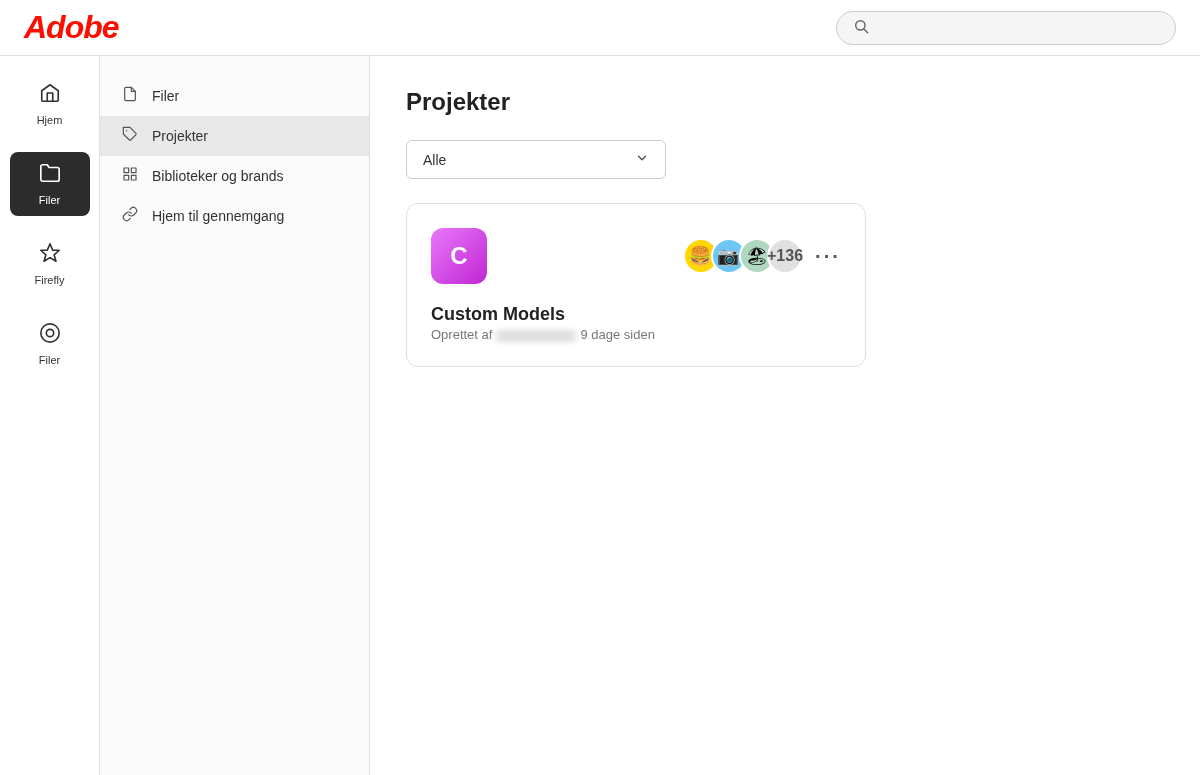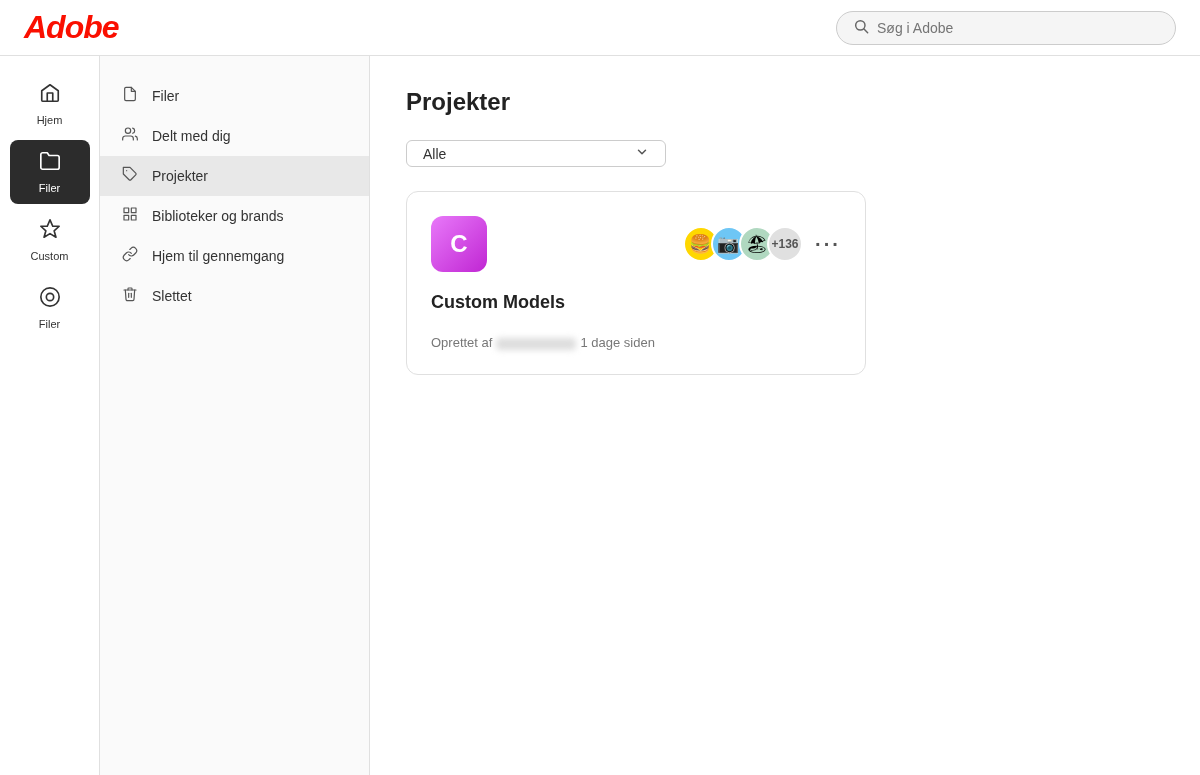--- a/index.html
+++ b/index.html
@@ -64,21 +64,21 @@
 
     
     .sidebar-narrow {
       width: 100px;
       background: #fff;
       border-right: 1px solid #e0e0e0;
       display: flex;
       flex-direction: column;
       align-items: center;
       padding-top: 16px;
-      gap: 4px;
+      gap: 16px;
     }
     .nav-item {
       display: flex;
       flex-direction: column;
       align-items: center;
       gap: 4px;
       padding: 10px 8px;
       border-radius: 8px;
       cursor: pointer;
       width: 80px;
@@ -143,21 +143,21 @@
     }
 
     
     .filter-row {
       margin-bottom: 24px;
     }
     .dropdown-select {
       display: flex;
       align-items: center;
       justify-content: space-between;
-      padding: 4px 16px;
+      padding: 10px 16px;
       border: 1px solid #ccc;
       border-radius: 6px;
       width: 260px;
       font-size: 14px;
       color: #333;
       cursor: pointer;
       background: #fff;
       user-select: none;
     }
     .dropdown-arrow { font-size: 14px; color: #555; }
@@ -203,21 +203,21 @@
       overflow: hidden;
       display: flex;
       align-items: center;
       justify-content: center;
       font-size: 18px;
     }
     .avatar:first-child { margin-left: 0; }
     .avatar-count {
       background: #e0e0e0;
       color: #555;
-      font-size: 12px;
+      font-size: 16px;
       font-weight: 600;
       width: 36px;
       height: 36px;
       border-radius: 50%;
       border: 2px solid #fff;
       margin-left: -8px;
       display: flex;
       align-items: center;
       justify-content: center;
     }
@@ -230,21 +230,21 @@
       font-size: 20px;
       color: #555;
       cursor: pointer;
       letter-spacing: 2px;
       font-weight: 700;
     }
     .project-name {
       font-size: 18px;
       font-weight: 600;
       color: #222;
-      margin-bottom: 22px;
+      margin-bottom: 2px;
     }
     .project-meta {
       font-size: 13px;
       color: #777;
       display: flex;
       align-items: flex-end;
       gap: 4px;
     }
     .meta-blur {
       display: inline-block;
@@ -261,21 +261,20 @@
 
 <div class="top-bar">
   <div class="adobe-logo">Adobe</div>
   <div class="search-bar">
     <span class="search-icon-svg">
       <svg width="16" height="16" viewBox="0 0 24 24" fill="none" stroke="#666" stroke-width="2.2" stroke-linecap="round" stroke-linejoin="round">
         <circle cx="11" cy="11" r="7"></circle>
           <line x1="16.5" y1="16.5" x2="22" y2="22"></line>
       </svg>
     </span>
-    <input class="search-input" type="text" placeholder="Søg i Adobe" style="">
   </div>
 </div>
 
 <div class="main-layout">
 
   <div class="sidebar-narrow">
 
     <div class="nav-item">
       <span class="nav-icon">
         <svg width="22" height="22" viewBox="0 0 24 24" fill="none" stroke="currentColor" stroke-width="1.8" stroke-linecap="round" stroke-linejoin="round">
@@ -295,21 +294,21 @@
       </span>
       <span class="nav-label">Filer</span>
     </div>
 
     <div class="nav-item">
       <span class="nav-icon">
         <svg width="22" height="22" viewBox="0 0 24 24" fill="none" stroke="currentColor" stroke-width="1.8" stroke-linecap="round" stroke-linejoin="round">
           <polygon points="12 2 15 9 22 9 16.5 14 18.5 21 12 17 5.5 21 7.5 14 2 9 9 9"></polygon>
         </svg>
       </span>
-      <span class="nav-label">Custom</span>
+      <span class="nav-label">Firefly</span>
     </div>
 
 
     <div class="nav-item">
       <span class="nav-icon">
         <svg width="22" height="22" viewBox="0 0 24 24" fill="none" stroke="currentColor" stroke-width="1.8" stroke-linecap="round" stroke-linejoin="round">
           <circle cx="12" cy="12" r="10"></circle>
           <circle cx="12" cy="12" r="4"></circle>
         </svg>
       </span>
@@ -323,31 +322,20 @@
     <div class="sidebar-menu-item">
       <span class="menu-icon">
         <svg width="16" height="16" viewBox="0 0 24 24" fill="none" stroke="#555" stroke-width="1.8" stroke-linecap="round" stroke-linejoin="round">
           <path d="M14 2H6a2 2 0 00-2 2v16a2 2 0 002 2h12a2 2 0 002-2V8z"></path>
             <polyline points="14 2 14 8 20 8"></polyline>
         </svg>
       </span>
       <span>Filer</span>
     </div>
 
-    <div class="sidebar-menu-item">
-      <span class="menu-icon">
-        <svg width="16" height="16" viewBox="0 0 24 24" fill="none" stroke="#555" stroke-width="1.8" stroke-linecap="round" stroke-linejoin="round">
-          <path d="M17 21v-2a4 4 0 00-4-4H5a4 4 0 00-4 4v2"></path>
-          <circle cx="9" cy="7" r="4"></circle>
-          <path d="M23 21v-2a4 4 0 00-3-3.87"></path>
-          <path d="M16 3.13a4 4 0 010 7.75"></path>
-        </svg>
-      </span>
-      <span>Delt med dig</span>
-    </div>
 
     <div class="sidebar-menu-item active">
       <span class="menu-icon">
         <svg width="16" height="16" viewBox="0 0 24 24" fill="none" stroke="#555" stroke-width="1.8" stroke-linecap="round" stroke-linejoin="round">
           <path d="M20.59 13.41l-7.17 7.17a2 2 0 01-2.83 0L2 12V2h10l8.59 8.59a2 2 0 010 2.82z"></path>
           <line x1="7" y1="7" x2="7.01" y2="7"></line>
         </svg>
       </span>
       <span>Projekter</span>
     </div>
@@ -367,32 +355,20 @@
     <div class="sidebar-menu-item">
       <span class="menu-icon">
         <svg width="16" height="16" viewBox="0 0 24 24" fill="none" stroke="#555" stroke-width="1.8" stroke-linecap="round" stroke-linejoin="round">
           <path d="M10 13a5 5 0 007.54.54l3-3a5 5 0 00-7.07-7.07l-1.72 1.71"></path>
           <path d="M14 11a5 5 0 00-7.54-.54l-3 3a5 5 0 007.07 7.07l1.71-1.71"></path>
         </svg>
       </span>
       <span>Hjem til gennemgang</span>
     </div>
 
-    <div class="sidebar-menu-item">
-      <span class="menu-icon">
-        <svg width="16" height="16" viewBox="0 0 24 24" fill="none" stroke="#555" stroke-width="1.8" stroke-linecap="round" stroke-linejoin="round">
-          <polyline points="3 6 5 6 21 6"></polyline>
-            <path d="M19 6l-1 14a2 2 0 01-2 2H8a2 2 0 01-2-2L5 6"></path>
-          <path d="M10 11v6"></path>
-            <path d="M14 11v6"></path>
-          <path d="M9 6V4a1 1 0 011-1h4a1 1 0 011 1v2"></path>
-        </svg>
-      </span>
-      <span>Slettet</span>
-    </div>
 
   </div>
 
   <div class="main-content">
 
     <h1 class="page-title">Projekter</h1>
 
     <div class="filter-row">
       <div class="dropdown-select">
         <span>Alle</span>
@@ -415,18 +391,18 @@
             <div class="avatar-count">+136</div>
           </div>
           <span class="menu-dots">···</span>
         </div>
       </div>
 
       <div class="project-name">Custom Models</div>
       <div class="project-meta">
         <span>Oprettet af</span>
         <span class="meta-blur"></span>
-        <span>1 dage siden</span>
+        <span>9 dage siden</span>
       </div>
     </div>
 
   </div>
 </div>
 
 </body></html>

